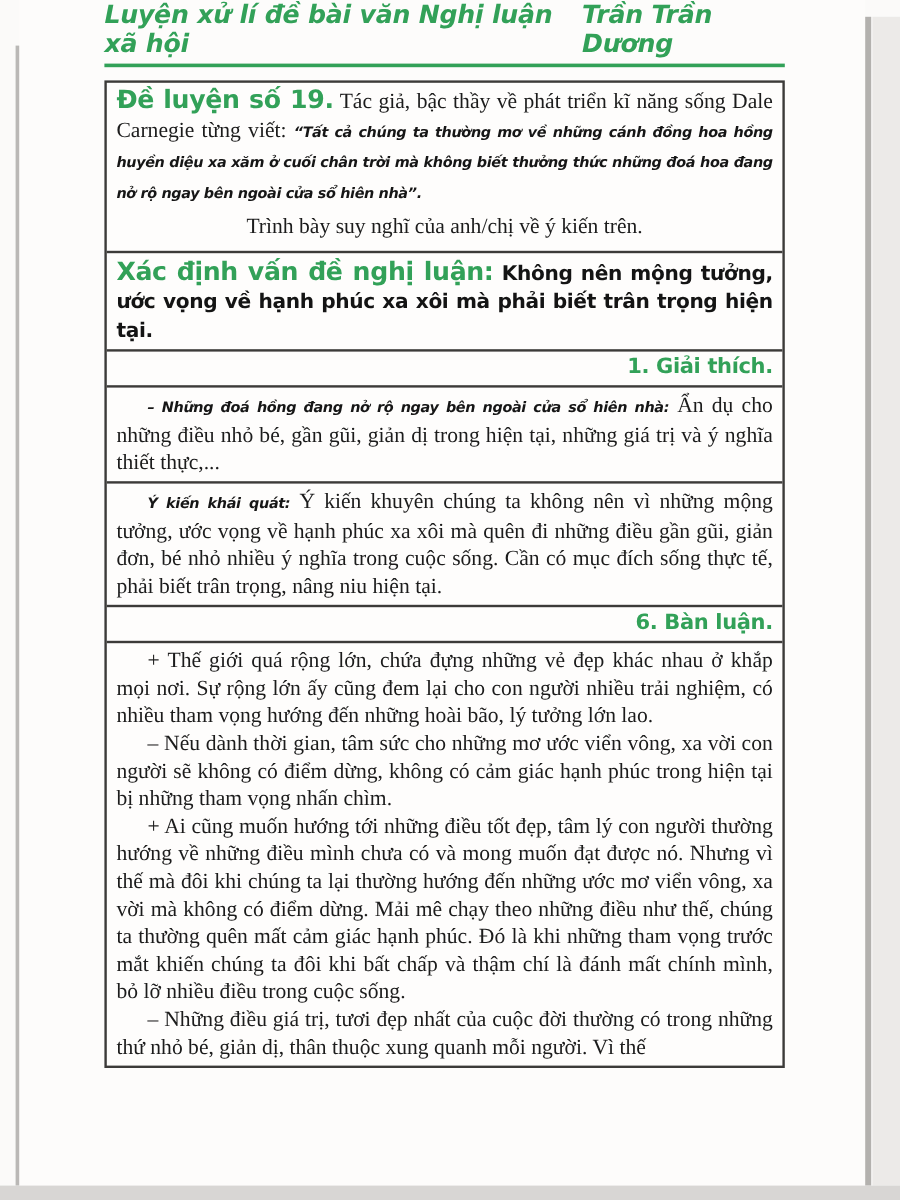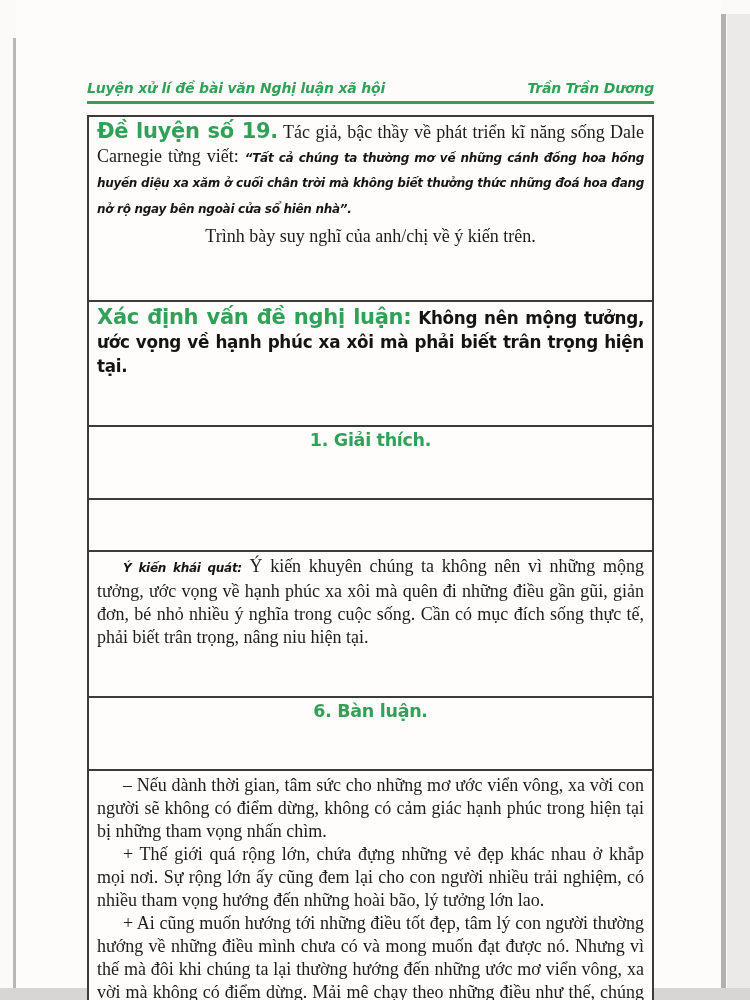--- a/index.html
+++ b/index.html
@@ -20,37 +20,36 @@
   
   .edge-left{position:absolute;left:13px;top:38px;width:3px;height:950px;background:#bab8b6;}
   .edge-right-area{position:absolute;left:727px;top:14px;width:23px;height:974px;background:#eceae8;}
   .edge-right{position:absolute;left:721px;top:14px;width:5px;height:974px;background:#b3b1ae;}
   .edge-bottom{position:absolute;left:0;top:988px;width:750px;height:12px;background:#d8d6d4;}
   .page-bg{position:absolute;left:16px;top:0;width:705px;height:988px;background:#fdfcfb;}
 
   .content{position:absolute;left:87px;top:0;width:567px;}
 
   .header{
-    margin-top:80px;
     display:flex;justify-content:space-between;align-items:baseline;
     font-family:"DejaVu Sans", sans-serif;
     font-weight:bold;font-style:italic;
-    font-size:14px;letter-spacing:-0.2px;
+    font-size:21px;letter-spacing:-0.2px;
     color:var(--green);
   }
   .rule{height:3px;background:var(--green);margin-top:5px;}
 
   .doc{
     margin-top:11px;
     border:2px solid var(--border);
     background:#fefdfc;
     color:var(--text);
   }
   .row{padding:3px 8px 4px;font-size:18px;line-height:23px;text-align:justify;}
-  .row + .row{border-top:2px solid var(--border);margin-top:43px;}
+  .row + .row{border-top:2px solid var(--border);}
   .para{margin:0;}
   .indent{text-indent:26px;}
 
   .green-bold{
     font-family:"DejaVu Sans", sans-serif;
     font-weight:bold;font-style:normal;
     font-size:21px;letter-spacing:-0.3px;
     color:var(--green);
   }
   .quote, .term{
@@ -64,21 +63,21 @@
 
   .row-topic{
     font-family:"DejaVu Sans", sans-serif;
     font-weight:bold;font-size:16.8px;letter-spacing:-0.3px;
     line-height:24px;color:#141414;
   }
   .row-heading{
     font-family:"DejaVu Sans", sans-serif;
     font-weight:bold;font-size:17.5px;letter-spacing:-0.3px;
     color:var(--green);
-    padding:2px 8px 3px;line-height:23px;text-align:center;
+    padding:2px 8px 3px;line-height:23px;text-align:right;
   }
 </style>
 </head>
 <body>
 
 <div class="canvas">
   <div class="page-bg"></div>
   <div class="edge-left"></div>
   <div class="edge-right-area"></div>
   <div class="edge-right"></div>
@@ -99,30 +98,32 @@
         <p class="task">Trình bày suy nghĩ của anh/chị về ý kiến trên.</p>
       </div>
 
       <div class="row row-topic">
         <span class="green-bold">Xác định vấn đề nghị luận:</span><span> Không nên mộng tưởng, ước vọng về hạnh phúc xa xôi mà phải biết trân trọng hiện tại.</span>
       </div>
 
       <div class="row row-heading">1. Giải thích.</div>
 
       <div class="row row-explain">
+        <p class="para indent"><span class="term">– Những đoá hồng đang nở rộ ngay bên ngoài cửa sổ hiên nhà:</span><span> Ẩn dụ cho những điều nhỏ bé, gần gũi, giản dị trong hiện tại, những giá trị và ý nghĩa thiết thực,...</span></p>
       </div>
 
       <div class="row row-meaning">
         <p class="para indent"><span class="term">Ý kiến khái quát:</span><span> Ý kiến khuyên chúng ta không nên vì những mộng tưởng, ước vọng về hạnh phúc xa xôi mà quên đi những điều gần gũi, giản đơn, bé nhỏ nhiều ý nghĩa trong cuộc sống. Cần có mục đích sống thực tế, phải biết trân trọng, nâng niu hiện tại.</span></p>
       </div>
 
       <div class="row row-heading">6. Bàn luận.</div>
 
       <div class="row row-discuss">
+        <p class="para indent">+ Thế giới quá rộng lớn, chứa đựng những vẻ đẹp khác nhau ở khắp mọi nơi. Sự rộng lớn ấy cũng đem lại cho con người nhiều trải nghiệm, có nhiều tham vọng hướng đến những hoài bão, lý tưởng lớn lao.</p>
         <p class="para indent">– Nếu dành thời gian, tâm sức cho những mơ ước viển vông, xa vời con người sẽ không có điểm dừng, không có cảm giác hạnh phúc trong hiện tại bị những tham vọng nhấn chìm.</p>
-        <p class="para indent">+ Thế giới quá rộng lớn, chứa đựng những vẻ đẹp khác nhau ở khắp mọi nơi. Sự rộng lớn ấy cũng đem lại cho con người nhiều trải nghiệm, có nhiều tham vọng hướng đến những hoài bão, lý tưởng lớn lao.</p>
         <p class="para indent">+ Ai cũng muốn hướng tới những điều tốt đẹp, tâm lý con người thường hướng về những điều mình chưa có và mong muốn đạt được nó. Nhưng vì thế mà đôi khi chúng ta lại thường hướng đến những ước mơ viển vông, xa vời mà không có điểm dừng. Mải mê chạy theo những điều như thế, chúng ta thường quên mất cảm giác hạnh phúc. Đó là khi những tham vọng trước mắt khiến chúng ta đôi khi bất chấp và thậm chí là đánh mất chính mình, bỏ lỡ nhiều điều trong cuộc sống.</p>
+        <p class="para indent">– Những điều giá trị, tươi đẹp nhất của cuộc đời thường có trong những thứ nhỏ bé, giản dị, thân thuộc xung quanh mỗi người. Vì thế</p>
       </div>
 
     </div>
 
   </div>
 </div>
 
 </body></html>

